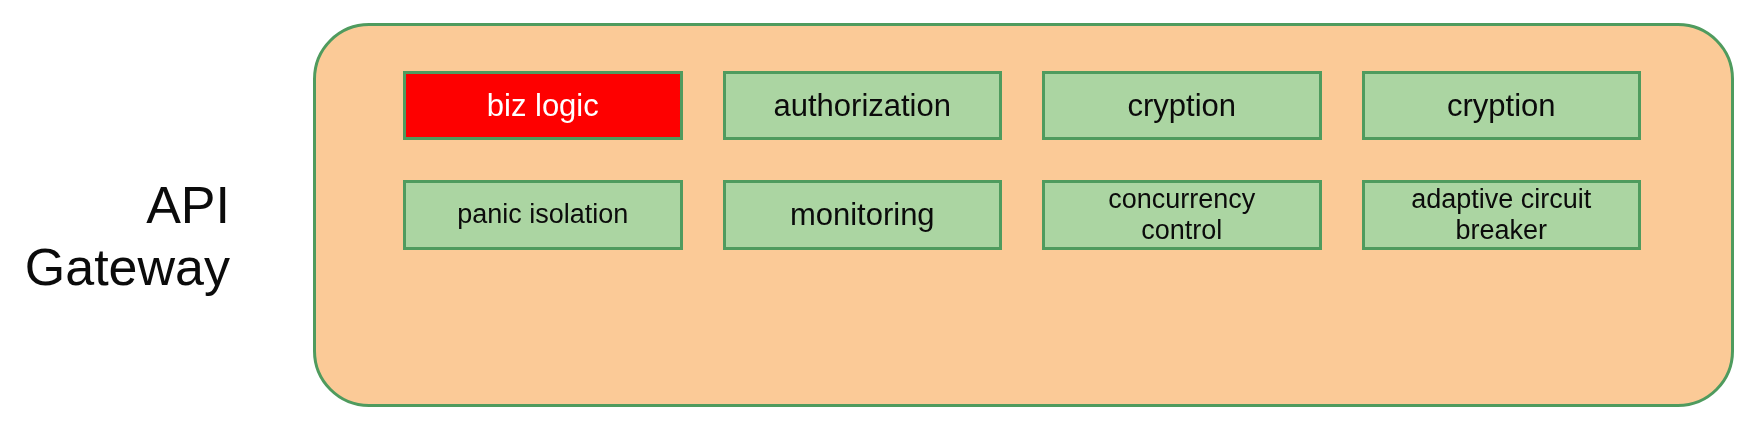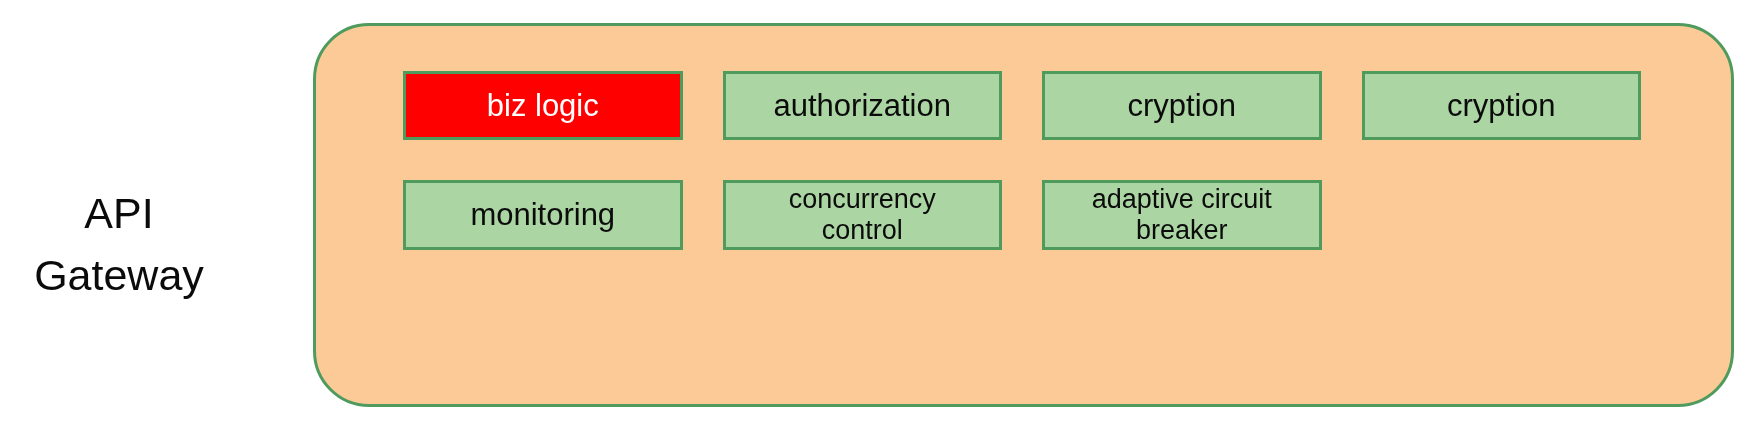--- a/index.html
+++ b/index.html
@@ -17,24 +17,24 @@
   body{
     background: var(--bg);
     font-family: "Liberation Sans", "DejaVu Sans", sans-serif;
     color: var(--text);
     position: relative;
     overflow: hidden;
   }
   .side-label{
     position:absolute;
     left:8px;
-    top:182px;
+    top:174px;
     width:222px;
-    text-align:center;
-    font-size:43px;
+    text-align:right;
+    font-size:52px;
     line-height:62px;
     color:var(--text);
     white-space:pre-line;
   }
   .gateway-container{
     position:absolute;
     left:313px;
     top:23px;
     width:1421px;
     height:384px;
@@ -73,20 +73,21 @@
 <div class="side-label">API
 Gateway</div>
 
 <div class="gateway-container">
 
   <div class="cell red">biz logic</div>
   <div class="cell">authorization</div>
   <div class="cell">cryption</div>
   <div class="cell">cryption</div>
 
+  <div class="cell small">panic isolation</div>
   <div class="cell">monitoring</div>
   <div class="cell small">concurrency
 control</div>
 
   <div class="cell small">adaptive circuit
 breaker</div>
 
 </div>
 
 </body></html>

